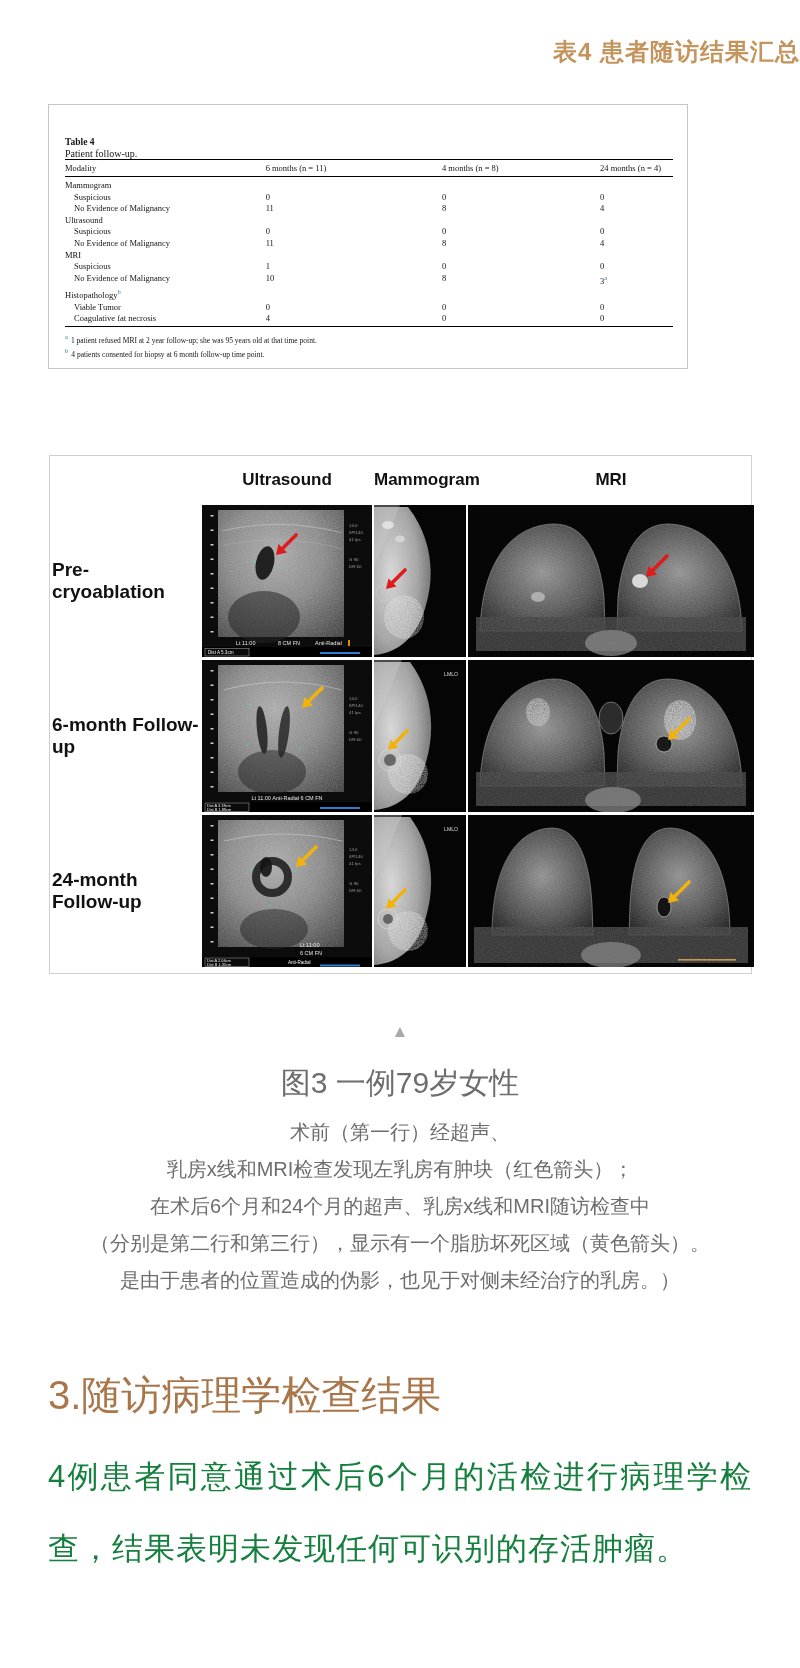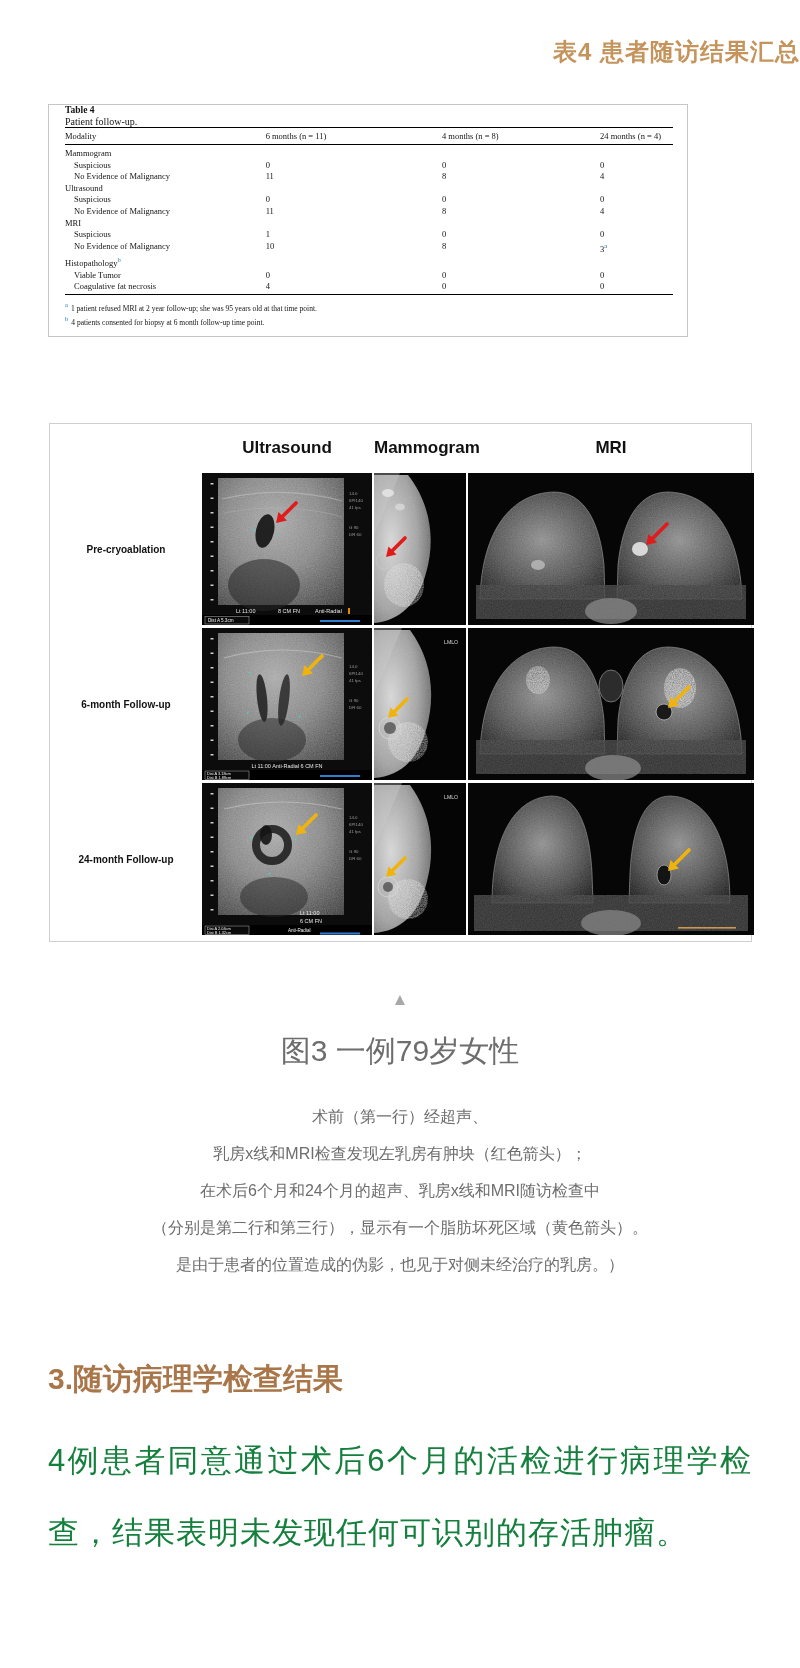--- a/index.html
+++ b/index.html
@@ -8,21 +8,21 @@
     font-family:"Liberation Sans","DejaVu Sans",sans-serif;
   }
   
   .page-title{
     margin:36px 0 0;text-align:right;
     font-size:24px;font-weight:700;letter-spacing:1px;color:#c4945c;
   }
   
   .tbox{
     margin:36px 0 0 48px;width:640px;box-sizing:border-box;
-    border:1px solid #c6c6c6;padding:0 14px 9px 16px;
+    border:1px solid #c6c6c6;padding:32px 14px 9px 16px;
     font-family:"Liberation Serif","DejaVu Serif",serif;color:#141414;
   }
   .t4-title{font-weight:700;font-size:9.5px;line-height:11px;}
   .t4-sub{font-size:10px;line-height:11px;}
   table.t4{width:100%;border-collapse:collapse;font-size:8.5px;line-height:10px;}
   .t4 th{
     font-weight:400;text-align:left;padding:3px 0;
     border-top:1.6px solid #000;border-bottom:1.6px solid #000;
   }
   .t4 td{padding:0.8px 0;vertical-align:top;}
@@ -33,38 +33,38 @@
   .fnotes{margin-top:5px;font-size:7.5px;line-height:10px;}
   .fnote sup{margin-right:3px;}
   
   .fbox{
     margin:86px 0 0 49px;width:703px;box-sizing:border-box;
     border:1px solid #cfcfcf;background:#fff;padding:10px 0 6px 2px;
   }
   .fgrid{display:grid;grid-template-columns:148px 170px 92px 286px;column-gap:2px;row-gap:3px;}
   .fg-head{font-size:17px;font-weight:700;color:#111;text-align:center;padding:4px 0 12px;}
   .fg-label{display:flex;align-items:center;justify-content:center;
-    font-size:10px;font-weight:700;color:#111;text-align:center;}
+    font-size:19px;font-weight:700;color:#111;text-align:left;}
   .panel{display:block;width:100%;height:auto;background:#000;}
   
   .usfoot{font-size:5.5px;fill:#e6e6e6;}
   .tech{font-size:4.4px;fill:#9a9a9a;}
   .dist{font-size:4.6px;fill:#f2f2f2;}
   .dist2{font-size:3.9px;fill:#f2f2f2;}
   .cal{font-size:5.5px;fill:#35e0c8;}
   .view{font-size:5.2px;fill:#d8d8d8;}
   .arr line{stroke-width:3.6;stroke-linecap:round;}
   .arr-red line{stroke:#e01b1b;} .arr-red polygon{fill:#e01b1b;}
   .arr-yel line{stroke:#f0b30e;} .arr-yel polygon{fill:#f0b30e;}
   
   .tri{margin-top:46px;text-align:center;color:#a8a8a8;font-size:17px;line-height:24px;cursor:pointer;}
   .cap-title{margin-top:24px;text-align:center;font-size:30px;color:#6d6d6d;line-height:30px;}
-  .cap-lines{margin-top:32px;text-align:center;font-size:16px;line-height:37px;color:#6d6d6d;}
-  
-  .sec-heading{margin:76px 0 4px 48px;font-size:30px;font-weight:700;color:#a9764a;line-height:40px;}
+  .cap-lines{margin-top:16px;text-align:center;font-size:20px;line-height:37px;color:#6d6d6d;}
+  
+  .sec-heading{margin:76px 0 4px 48px;font-size:40px;font-weight:400;color:#a9764a;line-height:40px;}
   .sec-body{
     margin:26px 48px 0;font-size:31px;line-height:72px;color:#15803d;
     text-align:justify;letter-spacing:1px;
   }
 </style>
 </head>
 <body>
 
 <svg width="0" height="0" style="position:absolute" aria-hidden="true">
   <defs>

